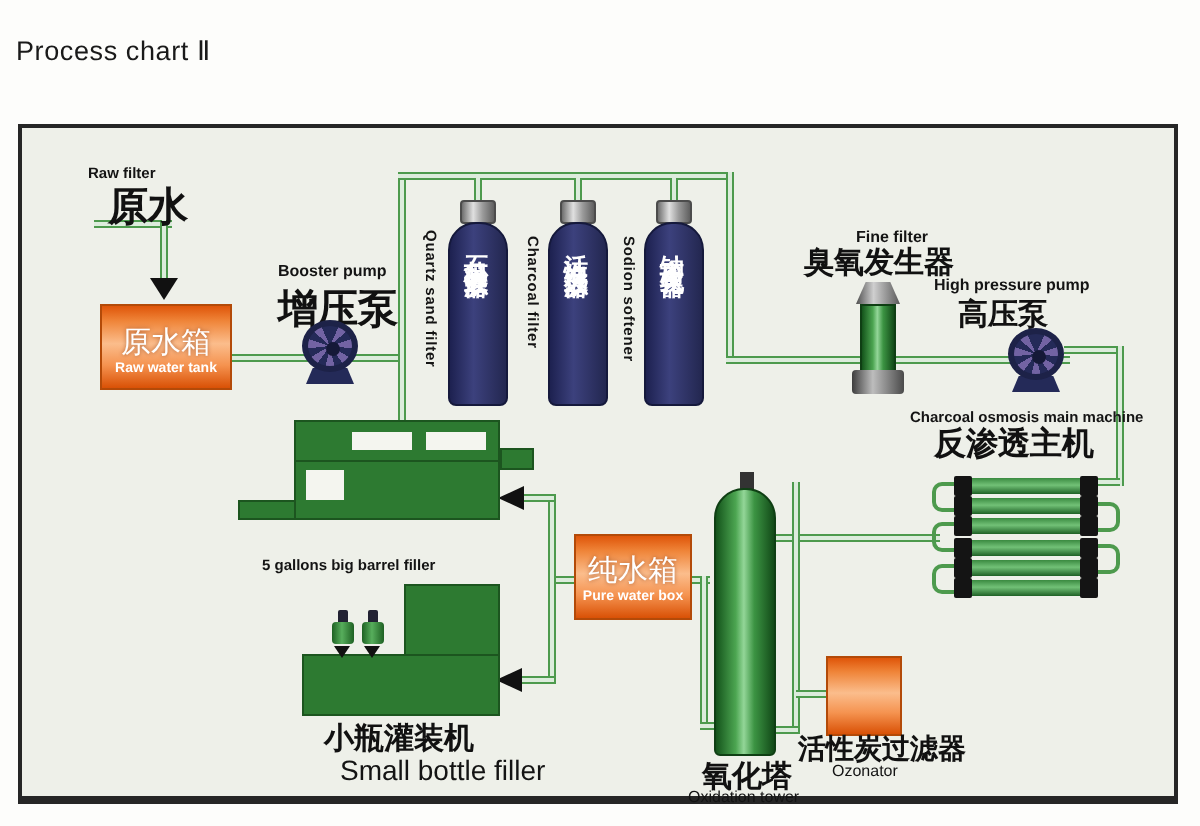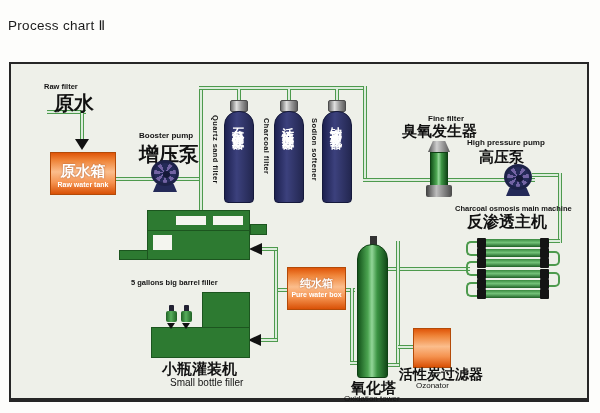--- a/index.html
+++ b/index.html
@@ -21,21 +21,21 @@
   .ul-l{border-right:none;border-radius:5px 0 0 5px;}
   .ul-r{border-left:none;border-radius:0 5px 5px 0;}
   
   .arr{position:absolute;width:0;height:0;border-style:solid;}
   .arr-left{border-width:6px 13px 6px 0;border-color:transparent #111 transparent transparent;}
   .arr-down{border-width:11px 7px 0 7px;border-color:#111 transparent transparent transparent;}
   .arr-down-sm{border-width:6px 4px 0 4px;border-color:#111 transparent transparent transparent;}
   
   .obox{background:linear-gradient(180deg,#df5509 0%,#ef8438 18%,#fbbd8c 46%,#f59350 72%,#d95106 100%);
     border:1px solid #b34a08;box-sizing:border-box;}
-  .obox .zh{color:#fff;font-weight:bold;text-align:center;text-shadow:0 0 2px rgba(120,40,0,.6);}
+  .obox .zh{color:#fff;font-weight:normal;text-align:center;text-shadow:0 0 2px rgba(120,40,0,.6);}
   .obox .en{color:#fff;font-weight:bold;text-align:center;font-size:7px;line-height:8px;}
   
   .tank{position:absolute;width:30px;background:linear-gradient(90deg,#1d2150,#3c417d 42%,#232750);
     border-radius:14px 14px 4px 4px;border:1px solid #15193c;box-sizing:border-box;}
   .cap{position:absolute;background:linear-gradient(90deg,#6e6e6e,#e0e0e0 35%,#9a9a9a 65%,#5f5f5f);
     border:1px solid #4c4c4c;border-radius:2px;box-sizing:border-box;}
   .vzh{position:absolute;writing-mode:vertical-lr;text-orientation:upright;color:#fff;font-weight:bold;
     font-size:12px;letter-spacing:2px;line-height:1;}
   .ven{position:absolute;writing-mode:vertical-lr;font-size:7.5px;font-weight:bold;color:#141414;letter-spacing:.4px;}
   
@@ -163,21 +163,21 @@
   <div class="abs" style="left:370px;top:236px;width:7px;height:10px;background:#333;"></div>
   <div class="gcyl" style="left:357px;top:244px;width:31px;height:134px;border-radius:15px 15px 3px 3px;"></div>
   <div class="zhl" style="left:351px;top:379px;font-size:15px;">氧化塔</div>
   <div class="enl" style="left:344px;top:394px;font-size:8px;font-weight:normal;">Oxidation tower</div>
 
   <div class="abs obox" style="left:413px;top:328px;width:38px;height:40px;"></div>
   <div class="zhl" style="left:399px;top:366px;font-size:14px;">活性炭过滤器</div>
   <div class="enl" style="left:416px;top:381px;font-size:8px;font-weight:normal;">Ozonator</div>
 
   <div class="abs obox" style="left:287px;top:267px;width:59px;height:43px;">
-    <div class="zh" style="font-size:11px;margin-top:8px;">纯水箱</div>
+    <div class="zh" style="font-size:15px;margin-top:8px;">纯水箱</div>
     <div class="en">Pure water box</div>
   </div>
 
   <div class="gm" style="left:147px;top:210px;width:103px;height:21px;"></div>
   <div class="win" style="left:174px;top:214px;width:34px;height:13px;"></div>
   <div class="win" style="left:211px;top:214px;width:34px;height:13px;"></div>
   <div class="gm" style="left:147px;top:230px;width:103px;height:30px;"></div>
   <div class="win" style="left:151px;top:233px;width:23px;height:19px;"></div>
   <div class="gm" style="left:119px;top:250px;width:29px;height:10px;"></div>
   <div class="gm" style="left:250px;top:224px;width:17px;height:11px;"></div>
@@ -185,15 +185,15 @@
 
   <div class="gm" style="left:202px;top:292px;width:48px;height:38px;"></div>
   <div class="gm" style="left:151px;top:327px;width:99px;height:31px;"></div>
   <div class="bneck" style="left:169px;top:305px;width:5px;height:7px;"></div>
   <div class="bottle" style="left:166px;top:311px;width:11px;height:11px;"></div>
   <div class="arr arr-down-sm" style="left:167px;top:323px;"></div>
   <div class="bneck" style="left:184px;top:305px;width:5px;height:7px;"></div>
   <div class="bottle" style="left:181px;top:311px;width:11px;height:11px;"></div>
   <div class="arr arr-down-sm" style="left:182px;top:323px;"></div>
   <div class="zhl" style="left:162px;top:360px;font-size:15px;">小瓶灌装机</div>
-  <div class="enl" style="left:170px;top:377px;font-size:10px;font-weight:normal;text-align:right;">Small bottle filler</div>
+  <div class="enl" style="left:170px;top:377px;font-size:14px;font-weight:normal;text-align:right;">Small bottle filler</div>
 
 </div>
 
 </body></html>

